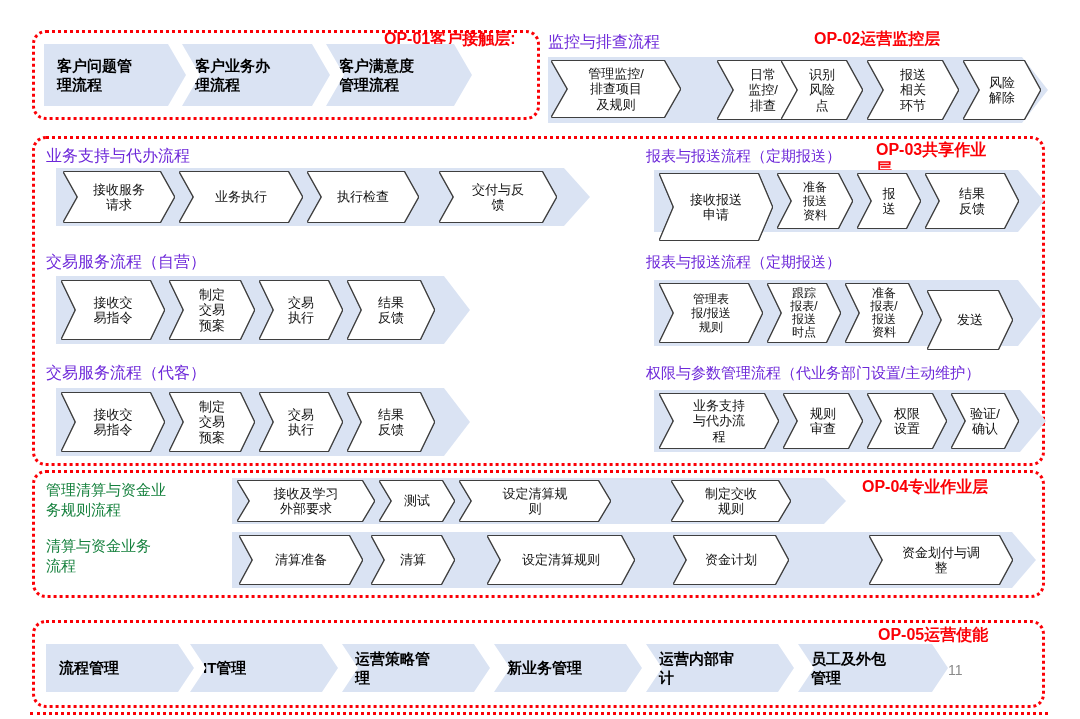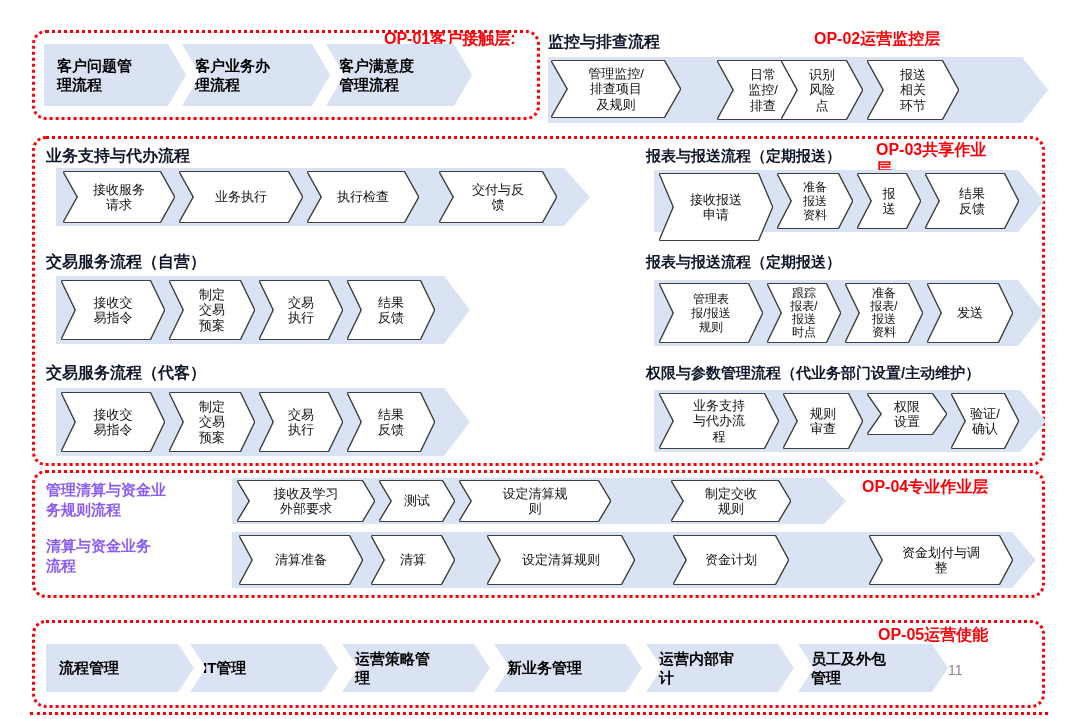--- a/index.html
+++ b/index.html
@@ -5,24 +5,24 @@
   *{margin:0;padding:0;box-sizing:border-box}
   html,body{background:#fff}
   body{font-family:"Liberation Sans","DejaVu Sans",sans-serif;color:#000}
   .stage{position:relative;width:1080px;height:719px;background:#fff;overflow:hidden}
 
   .box{position:absolute;border:3px dotted #fb0006;border-radius:14px}
 
   .oplabel{position:absolute;color:#fb0006;font-weight:bold;font-size:16px;line-height:1.18;white-space:nowrap}
   .oplabel.wrap{white-space:normal}
 
-  .heading{position:absolute;font-weight:bold;font-size:16px;white-space:nowrap;color:#0f172a}
+  .heading{position:absolute;font-weight:normal;font-size:16px;white-space:nowrap;color:#6d28d9}
   .heading.sm{font-size:15px}
 
-  .rowtitle{position:absolute;font-weight:bold;font-size:15px;line-height:1.3;color:#8b5cf6}
+  .rowtitle{position:absolute;font-weight:normal;font-size:15px;line-height:1.3;color:#15803d}
 
   .band{position:absolute;background:#dae3f3;--p:26px;
     clip-path:polygon(0 0,calc(100% - var(--p)) 0,100% 50%,calc(100% - var(--p)) 100%,0 100%)}
 
   
   .chev-wrap{position:absolute;--t:14px;display:flex;align-items:center;justify-content:center;
     text-align:center;font-size:13px;line-height:1.18;color:#111}
   .chev-wrap .bg{position:absolute;inset:0;
     filter:drop-shadow(1px 0 0 #3f3f3f) drop-shadow(-1px 0 0 #3f3f3f) drop-shadow(0 1px 0 #3f3f3f) drop-shadow(0 -1px 0 #3f3f3f)}
   .chev-wrap .bg::before{content:"";position:absolute;inset:0;background:#fff;
@@ -70,20 +70,24 @@
     <span class="lbl" style="max-width:34px">日常监控/排查</span>
     </div>
   <div class="chev-wrap" style="left:782px;top:61px;width:80px;height:58px;--t:16px">
     <div class="bg"></div>
     <span class="lbl" style="max-width:30px">识别风险点</span>
     </div>
   <div class="chev-wrap" style="left:868px;top:61px;width:90px;height:58px;--t:16px">
     <div class="bg"></div>
     <span class="lbl" style="max-width:30px">报送相关环节</span>
     </div>
+  <div class="chev-wrap" style="left:964px;top:61px;width:76px;height:58px;--t:16px">
+    <div class="bg"></div>
+    <span class="lbl" style="max-width:30px">风险解除</span>
+    </div>
 
   <div class="box" style="left:32px;top:136px;width:1013px;height:330px"></div>
   <div class="oplabel wrap" style="left:876px;top:141px;width:114px">OP-03共享作业层</div>
 
   <div class="heading" style="left:46px;top:146px">业务支持与代办流程</div>
   <div class="band" style="left:56px;top:168px;width:534px;height:58px"></div>
   <div class="chev-wrap" style="left:64px;top:172px;width:110px;height:50px">
     <div class="bg"></div>
     <span class="lbl" style="max-width:56px">接收服务请求</span>
     </div>
@@ -164,36 +168,36 @@
     <span class="lbl" style="max-width:42px">管理表报/报送规则</span>
     </div>
   <div class="chev-wrap" style="left:768px;top:284px;width:72px;height:58px;font-size:12px;line-height:1.1">
     <div class="bg"></div>
     <span class="lbl" style="max-width:32px">跟踪报表/报送时点</span>
     </div>
   <div class="chev-wrap" style="left:846px;top:284px;width:76px;height:58px;font-size:12px;line-height:1.1">
     <div class="bg"></div>
     <span class="lbl" style="max-width:32px">准备报表/报送资料</span>
     </div>
-  <div class="chev-wrap" style="left:928px;top:284px;width:84px;height:58px">
+  <div class="chev-wrap" style="left:928px;top:291px;width:84px;height:58px">
     <div class="bg"></div>
     <span class="lbl">发送</span>
     </div>
 
   <div class="heading sm" style="left:646px;top:364px">权限与参数管理流程（代业务部门设置/主动维护）</div>
   <div class="band" style="left:654px;top:390px;width:392px;height:62px"></div>
   <div class="chev-wrap" style="left:660px;top:394px;width:118px;height:54px">
     <div class="bg"></div>
     <span class="lbl" style="max-width:56px">业务支持与代办流程</span>
     </div>
   <div class="chev-wrap" style="left:784px;top:394px;width:78px;height:54px">
     <div class="bg"></div>
     <span class="lbl" style="max-width:30px">规则审查</span>
     </div>
-  <div class="chev-wrap" style="left:868px;top:394px;width:78px;height:40px">
+  <div class="chev-wrap" style="left:868px;top:394px;width:78px;height:54px">
     <div class="bg"></div>
     <span class="lbl" style="max-width:30px">权限设置</span>
     </div>
   <div class="chev-wrap" style="left:952px;top:394px;width:66px;height:54px">
     <div class="bg"></div>
     <span class="lbl" style="max-width:36px">验证/确认</span>
     </div>
 
   <div class="box" style="left:32px;top:470px;width:1013px;height:128px"></div>
   <div class="oplabel" style="left:862px;top:478px">OP-04专业作业层</div>

